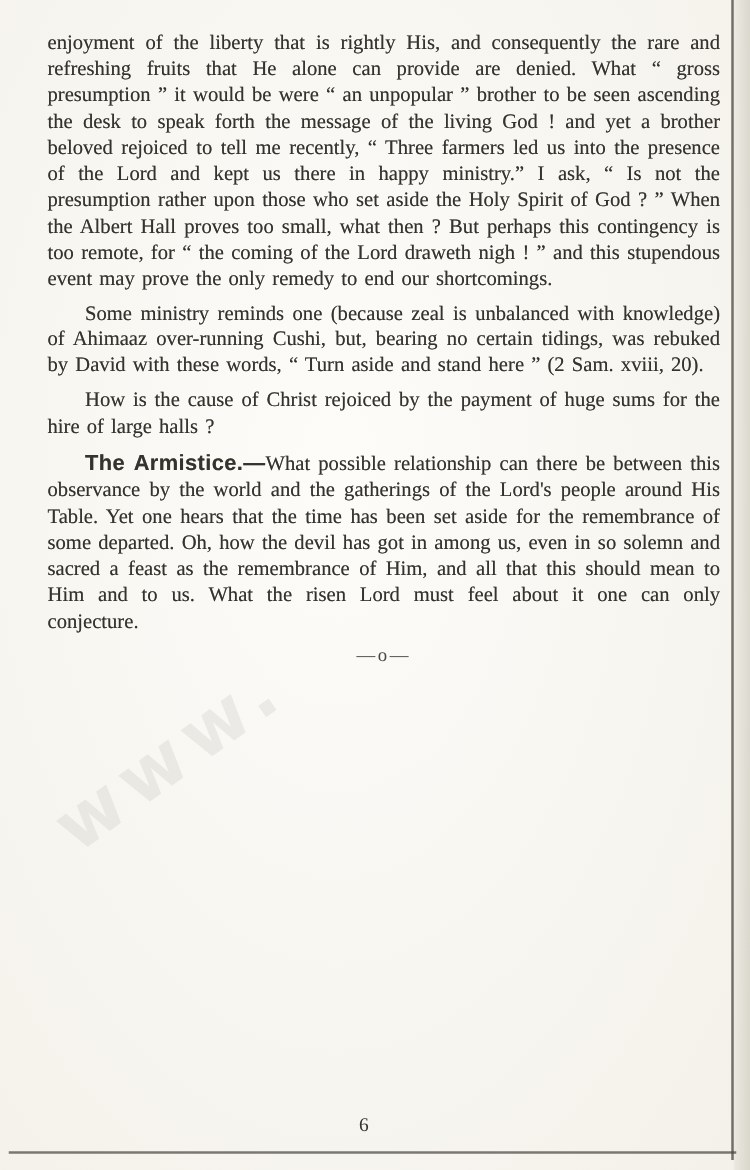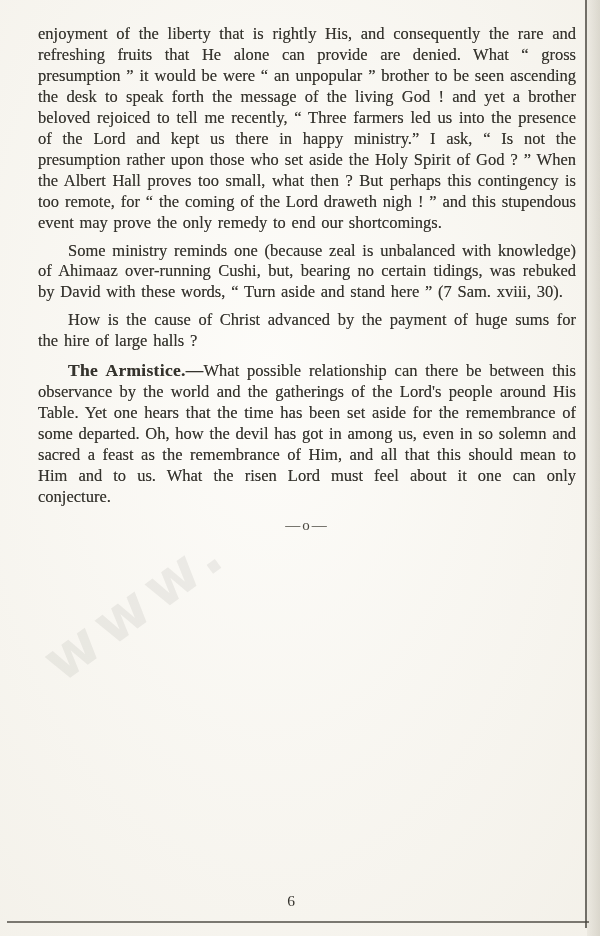--- a/index.html
+++ b/index.html
@@ -25,21 +25,21 @@
   .para {
     font-size: 16.5px;
     line-height: 1.27;
     text-align: justify;
     word-spacing: 1.6px;
     margin: 0 0 7px 0;
     text-shadow: 0 0 0.4px rgba(40,38,32,0.55);
   }
   .para.indent { text-indent: 30px; }
   .lead {
-    font-family: Liberation Serif, serif;
+    font-family: Liberation Sans, sans-serif;
     font-weight: 700;
     font-size: 17.5px;
     letter-spacing: 0.3px;
   }
   .divider {
     text-align: center;
     font-size: 15px;
     letter-spacing: 2px;
     color: #4a473f;
     margin: 9px 0 10px 0;
@@ -90,23 +90,23 @@
 <body>
 
 <div class="page">
 
   <div class="watermark">www.</div>
 
   <div class="text-block">
 
     <p class="para">enjoyment of the liberty that is rightly His, and consequently the rare and refreshing fruits that He alone can provide are denied.  What “ gross presumption ” it would be were “ an unpopular ” brother to be seen ascending the desk to speak forth the message of the living God ! and yet a brother beloved rejoiced to tell me recently, “ Three farmers led us into the presence of the Lord and kept us there in happy ministry.”  I ask, “ Is not the presumption rather upon those who set aside the Holy Spirit of God ? ”  When the Albert Hall proves too small, what then ?  But perhaps this contingency is too remote, for “ the coming of the Lord draweth nigh ! ” and this stupendous event may prove the only remedy to end our shortcomings.</p>
 
-    <p class="para indent">Some ministry reminds one (because zeal is unbalanced with knowledge) of Ahimaaz over-running Cushi, but, bearing no certain tidings, was rebuked by David with these words, “ Turn aside and stand here ” (7 Sam. xviii, 30).</p>
+    <p class="para indent">Some ministry reminds one (because zeal is unbalanced with knowledge) of Ahimaaz over-running Cushi, but, bearing no certain tidings, was rebuked by David with these words, “ Turn aside and stand here ” (2 Sam. xviii, 20).</p>
 
-    <p class="para indent">How is the cause of Christ advanced by the payment of huge sums for the hire of large halls ?</p>
+    <p class="para indent">How is the cause of Christ rejoiced by the payment of huge sums for the hire of large halls ?</p>
 
     <p class="para indent"><span class="lead">The Armistice.</span><span class="lead">—</span><span>What possible relationship can there be between this observance by the world and the gatherings of the Lord's people around His Table.  Yet one hears that the time has been set aside for the remembrance of some departed.  Oh, how the devil has got in among us, even in so solemn and sacred a feast as the remembrance of Him, and all that this should mean to Him and to us.  What the risen Lord must feel about it one can only conjecture.</span></p>
 
     <div class="divider">—o—</div>
 
 
   </div>
 
   <div class="page-number">6</div>
 

